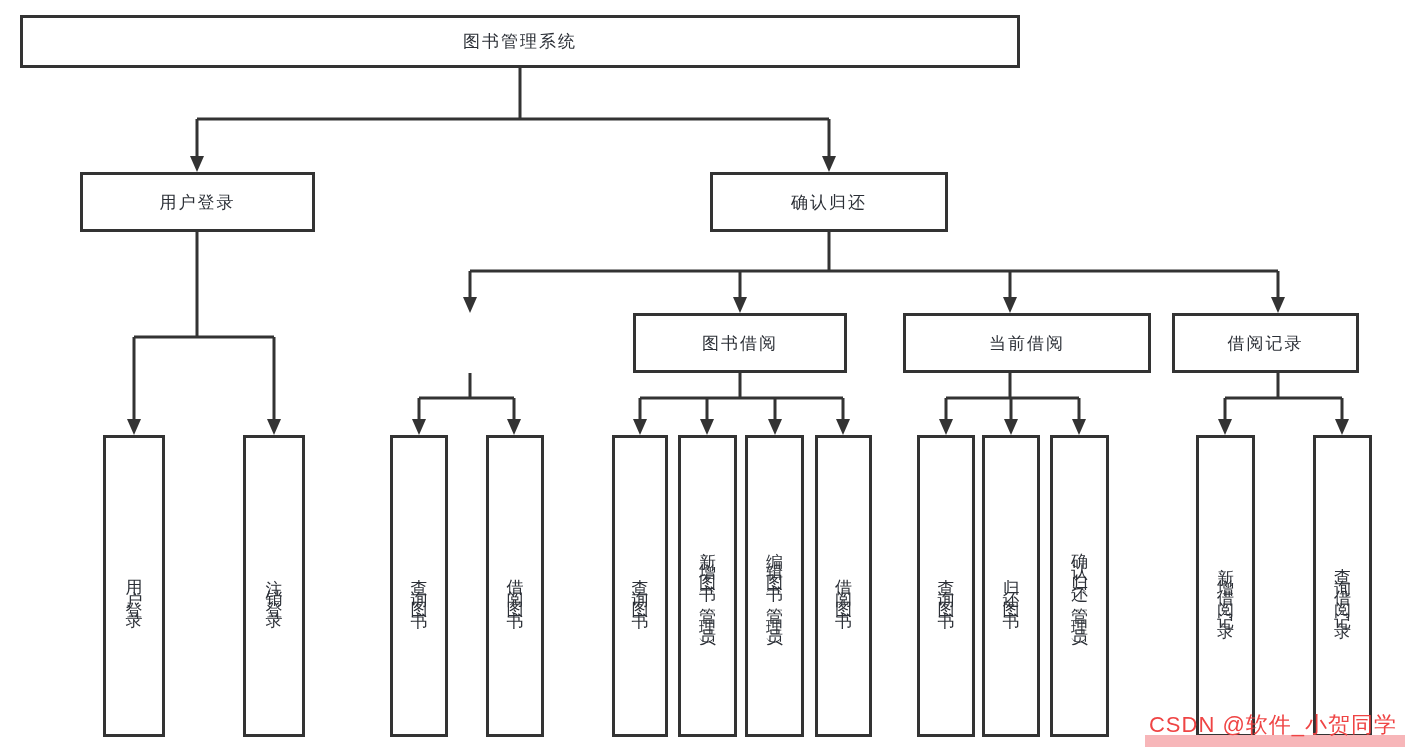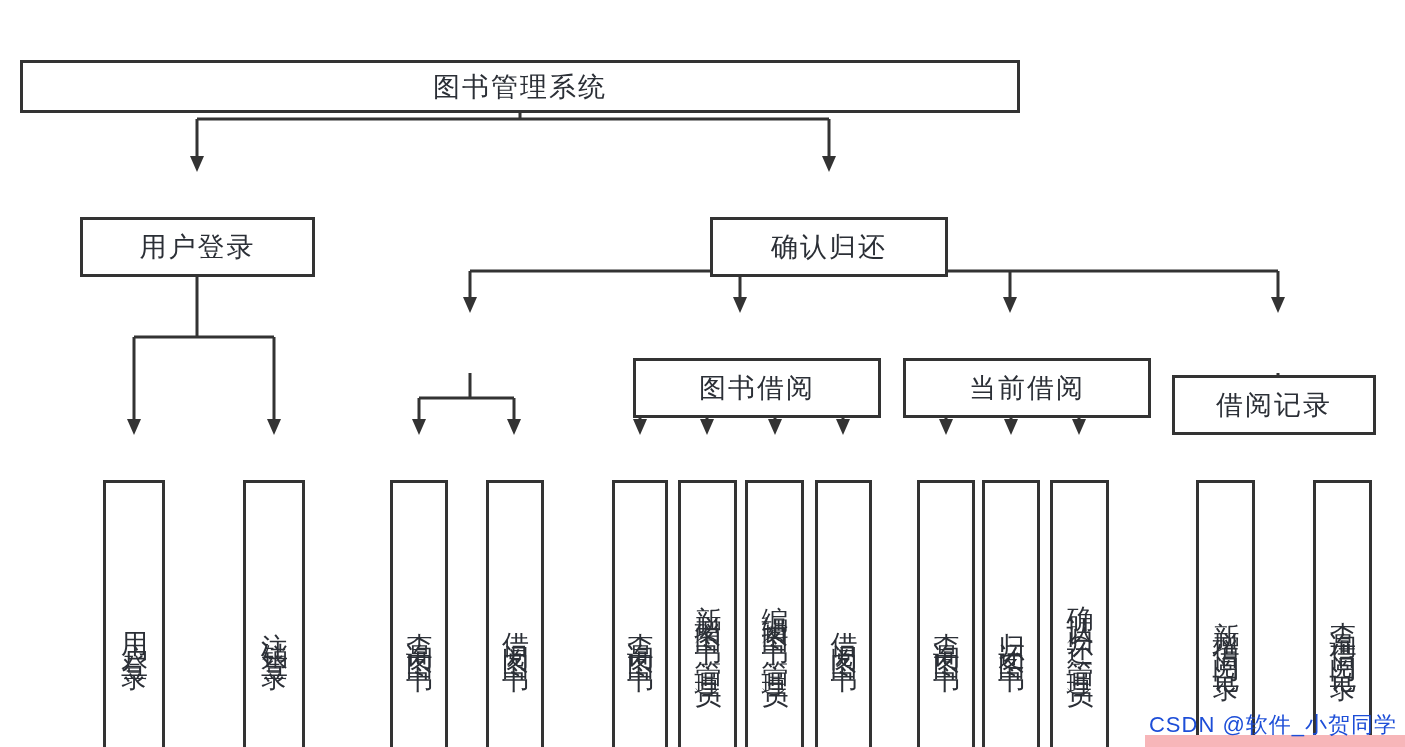--- a/index.html
+++ b/index.html
@@ -8,39 +8,38 @@
   #connectors{position:absolute;left:0;top:0;width:1405px;height:747px;}
   .box{
     position:absolute;
     box-sizing:border-box;
     border:3px solid #333333;
     background:#ffffff;
     display:flex;
     align-items:center;
     justify-content:center;
     color:#2b2f36;
-    font-size:27px;
+    font-size:17px;
     letter-spacing:2px;
     text-align:center;
     z-index:2;
-    margin-top:45px;
   }
   .vbox{
     writing-mode:vertical-rl;
     text-orientation:mixed;
     letter-spacing:11px;
     line-height:1;
     padding-top:4px;
   }
   .watermark{
     position:absolute;
     right:8px;
     top:710px;
     z-index:10;
-    color:#1d4ed8;
+    color:#ef4444;
     font-size:22px;
     letter-spacing:1px;
     white-space:nowrap;
   }
   .watermark-bar{
     position:absolute;
     right:0;
     bottom:0;
     width:260px;
     height:12px;
@@ -73,23 +72,23 @@
       M939 419 L953 419 L946 435 Z  M1004 419 L1018 419 L1011 435 Z
       M1072 419 L1086 419 L1079 435 Z  M1218 419 L1232 419 L1225 435 Z
       M1335 419 L1349 419 L1342 435 Z"></path>
   </svg>
 
   <div class="box" style="left:20px;top:15px;width:1000px;height:53px;">图书管理系统</div>
 
   <div class="box" style="left:80px;top:172px;width:235px;height:60px;">用户登录</div>
   <div class="box" style="left:710px;top:172px;width:238px;height:60px;">确认归还</div>
 
-  <div class="box" style="left:633px;top:313px;width:248px;height:60px;">图书借阅</div>
+  <div class="box" style="left:633px;top:313px;width:214px;height:60px;">图书借阅</div>
   <div class="box" style="left:903px;top:313px;width:248px;height:60px;">当前借阅</div>
-  <div class="box" style="left:1172px;top:330px;width:204px;height:60px;font-family:Liberation Mono, monospace;">借阅记录</div>
+  <div class="box" style="left:1172px;top:313px;width:187px;height:60px;font-family:Liberation Mono, monospace;">借阅记录</div>
 
   <div class="box vbox" style="left:103px;top:435px;width:62px;height:302px;">用户登录</div>
   <div class="box vbox" style="left:243px;top:435px;width:62px;height:302px;">注销登录</div>
 
   <div class="box vbox" style="left:390px;top:435px;width:58px;height:302px;">查询图书</div>
   <div class="box vbox" style="left:486px;top:435px;width:58px;height:302px;">借阅图书</div>
 
   <div class="box vbox" style="left:612px;top:435px;width:56px;height:302px;">查询图书</div>
   <div class="box vbox" style="left:678px;top:435px;width:59px;height:302px;">新增图书（管理员）</div>
   <div class="box vbox" style="left:745px;top:435px;width:59px;height:302px;">编辑图书（管理员）</div>

